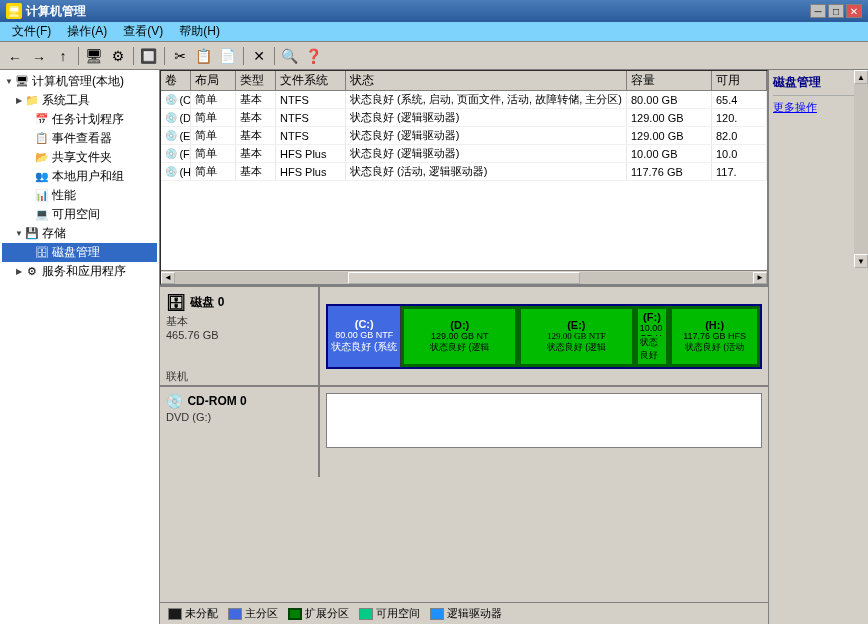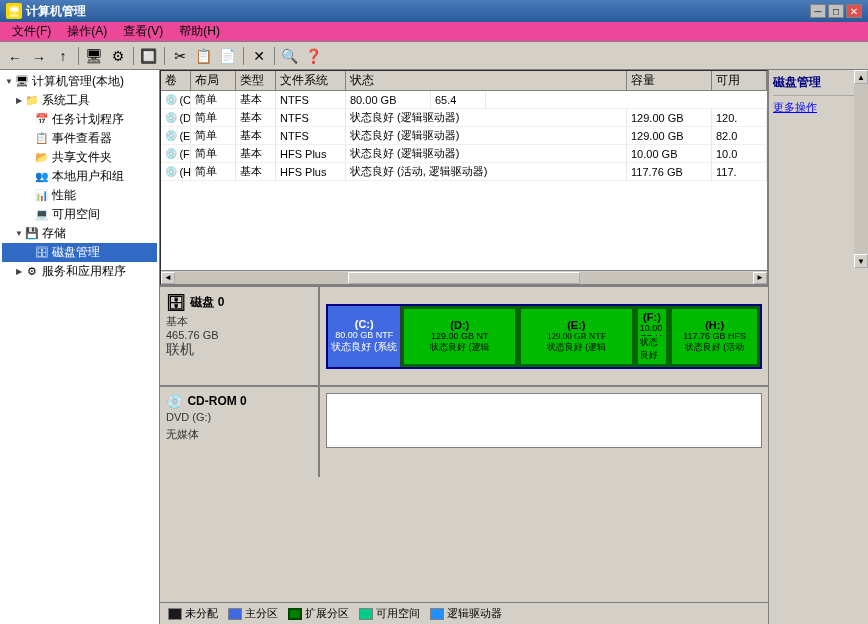--- a/index.html
+++ b/index.html
@@ -47,21 +47,21 @@
       border: 1px solid #808080;
       display: flex; align-items: center; justify-content: center;
       font-size: 10px;
       cursor: pointer;
       color: black;
     }
     .title-btn.close { background: #e05050; color: white; }
 
     
     .menu-bar {
-      background: #ec4899;
+      background: #7dd3fc;
       padding: 2px 4px;
       display: flex;
       gap: 0;
       border-bottom: 1px solid #808080;
       height: 20px;
       align-items: center;
     }
     .menu-item {
       padding: 2px 8px;
       cursor: pointer;
@@ -383,20 +383,21 @@
           <div class="table-body">
 
             <div class="table-row">
               <div class="td col-vol">
                   <span class="td-icon">💿</span>
                   <span>(C:)</span>
                 </div>
               <div class="td col-layout">简单</div>
               <div class="td col-type">基本</div>
               <div class="td col-fs">NTFS</div>
+              <div class="td col-status">状态良好 (系统, 启动, 页面文件, 活动, 故障转储, 主分区)</div>
               <div class="td col-cap">80.00 GB</div>
               <div class="td col-avail">65.4</div>
             </div>
 
             <div class="table-row">
               <div class="td col-vol">
                   <span class="td-icon">💿</span>
                   <span>(D:)</span>
                 </div>
               <div class="td col-layout">简单</div>
@@ -461,21 +462,21 @@
 
         <div style="display:flex; height:100px; border-bottom:2px solid #808080;">
 
           <div style="width:160px; padding:6px; background:#d4d0c8; border-right:2px solid #808080; flex-shrink:0;">
             <div style="display:flex;align-items:center;gap:4px;font-weight:bold;font-size:12px;margin-bottom:2px;">
               <span style="font-size:16px;">🗄</span>
               <span>磁盘 0</span>
             </div>
             <div style="font-size:11px;color:#333;">基本</div>
             <div style="font-size:11px;color:#333;">465.76 GB</div>
-            <div style="font-size:14px;color:#333;">联机</div>
+            <div style="font-size:11px;color:#333;margin-top:28px;">联机</div>
           </div>
 
           <div style="flex:1; padding:6px; background:#d4d0c8; display:flex; flex-direction:column; justify-content:center;">
             <div style="display:flex; height:65px; border:2px solid #000080; overflow:hidden;">
 
               <div style="width:17%;background:#4169e1;display:flex;flex-direction:column;align-items:center;justify-content:center;padding:2px;border-right:1px solid #333;overflow:hidden;cursor:pointer;">
                 <div style="font-weight:bold;font-size:11px;color:white;">(C:)</div>
                 <div style="font-size:9px;color:white;overflow:hidden;">80.00 GB NTF</div>
                 <div style="font-size:10px;color:white;overflow:hidden;">状态良好 (系统</div>
               </div>
@@ -508,21 +509,20 @@
         </div>
 
         <div style="display:flex; height:90px;">
 
           <div style="width:160px; padding:6px; background:#d4d0c8; border-right:2px solid #808080; flex-shrink:0;">
             <div style="display:flex;align-items:center;gap:4px;font-weight:bold;font-size:12px;margin-bottom:2px;">
               <span style="font-size:14px;">💿</span>
               <span>CD-ROM 0</span>
             </div>
             <div style="font-size:11px;color:#333;">DVD (G:)</div>
-            <div style="font-size:11px;color:#333;margin-top:4px;">无媒体</div>
           </div>
 
           <div style="flex:1; padding:6px; background:#d4d0c8;">
             <div style="height:55px; background:white; border:1px solid #808080;"></div>
           </div>
         </div>
       </div>
 
       <div class="legend">
         <div class="legend-item">

